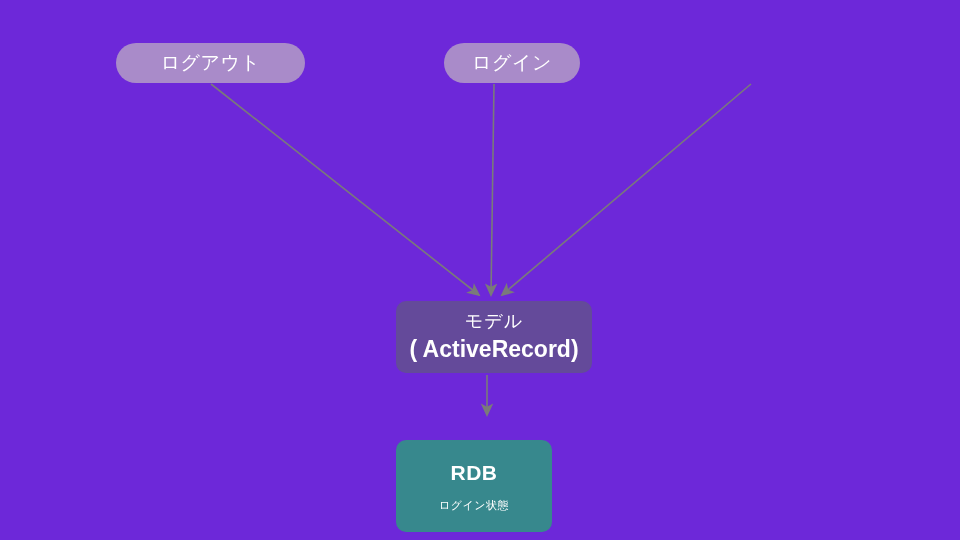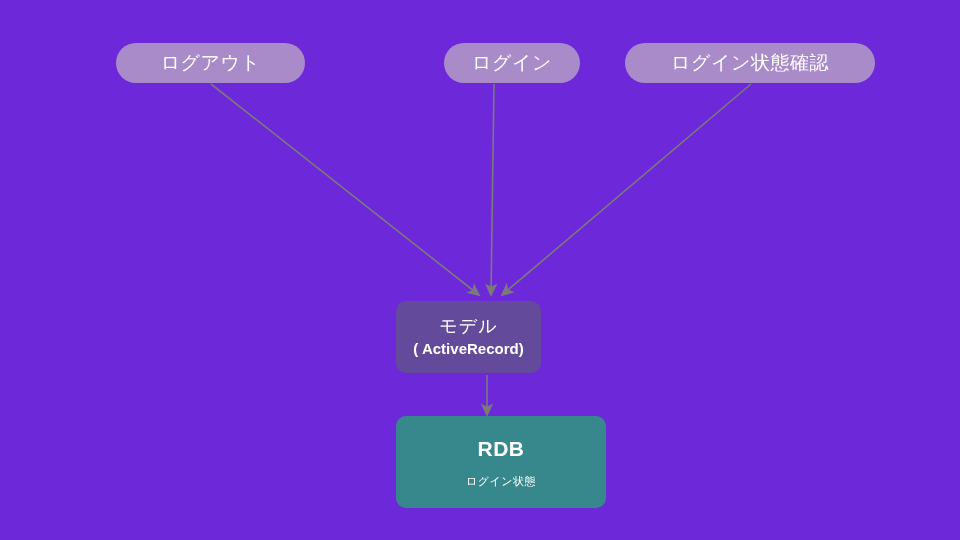--- a/index.html
+++ b/index.html
@@ -52,40 +52,40 @@
   #node-login   { left: 444px; top: 43px;  width: 136px; height: 40px; }
   #node-status  { left: 625px; top: 43px;  width: 250px; height: 40px; }
 
   
   .box {
     border-radius: 10px;
   }
   #node-model {
     left: 396px;
     top: 301px;
-    width: 145px;
+    width: 196px;
     height: 72px;
     background: #644a9a;
   }
   #node-model .line-1 {
     font-size: 18px;
     letter-spacing: 1px;
   }
   #node-model .line-2 {
-    font-size: 15px;
+    font-size: 23px;
     font-weight: bold;
     letter-spacing: 0px;
     margin-top: 2px;
   }
 
   
   #node-rdb {
     left: 396px;
-    top: 416px;
-    width: 210px;
+    top: 440px;
+    width: 156px;
     height: 92px;
     background: #37888d;
   }
   #node-rdb .line-1 {
     font-size: 21px;
     font-weight: bold;
     letter-spacing: 0.5px;
   }
   #node-rdb .line-2 {
     font-size: 11px;
@@ -115,23 +115,20 @@
   </svg>
 
   <div class="node pill" id="node-logout">
     <span class="node-label">ログアウト</span>
   </div>
 
   <div class="node pill" id="node-login">
     <span class="node-label">ログイン</span>
   </div>
 
-  <div class="node pill" id="node-status">
-    <span class="node-label">ログイン状態確認</span>
-  </div>
 
   <div class="node box" id="node-model">
     <span class="line-1">モデル</span>
     <span class="line-2">( ActiveRecord)</span>
   </div>
 
   <div class="node box" id="node-rdb">
     <span class="line-1">RDB</span>
     <span class="line-2">ログイン状態</span>
   </div>

